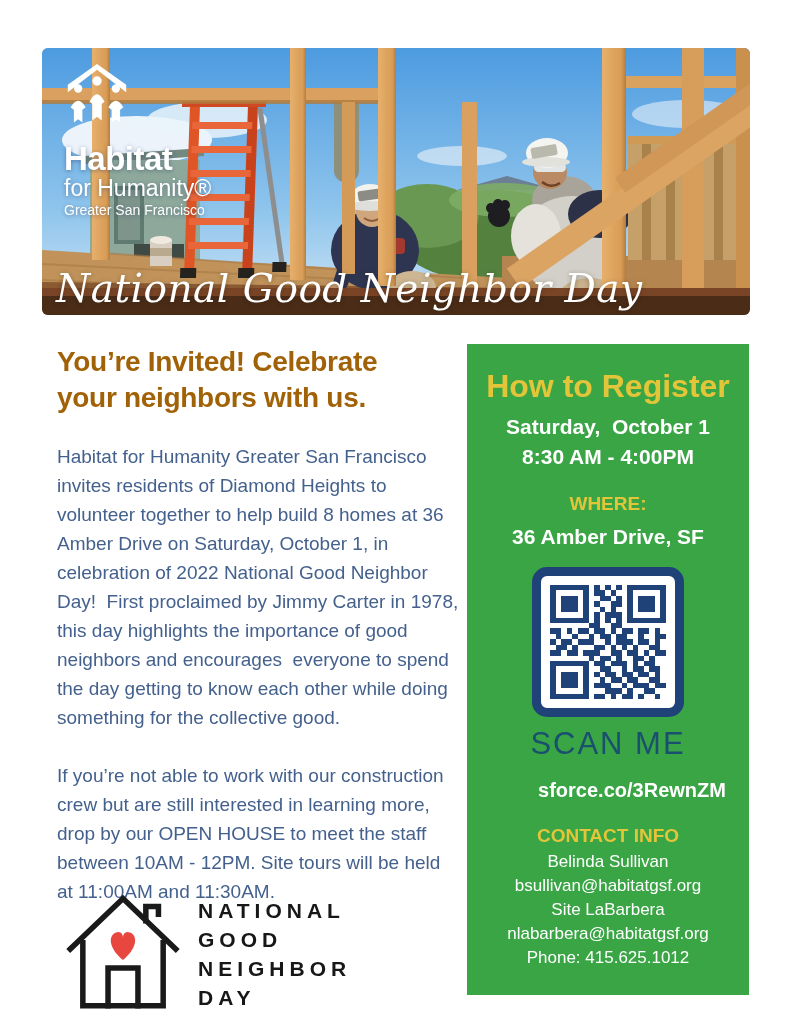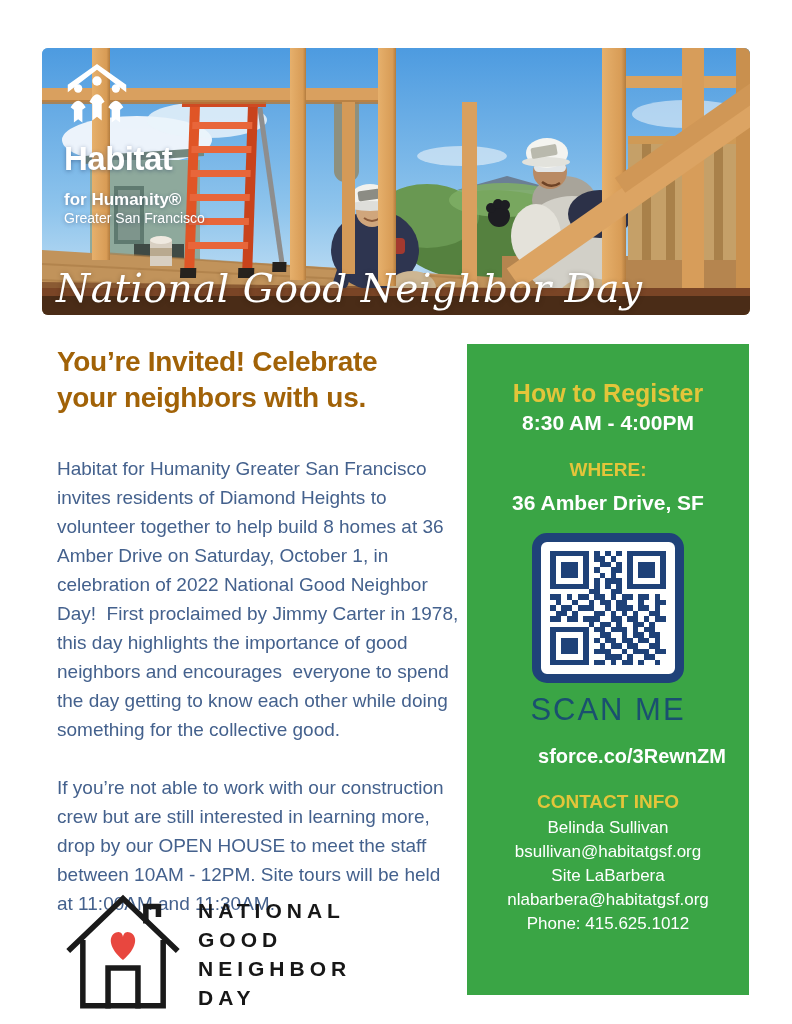--- a/index.html
+++ b/index.html
@@ -17,49 +17,49 @@
     border-radius:6px; overflow:hidden; background:#7ab0dd;
   }
   .banner svg.photo { display:block; width:708px; height:267px; }
   .habitat-logo {
     position:absolute; left:22px; top:16px; display:flex; align-items:flex-start;
     color:#fff; text-shadow:0 1px 4px rgba(30,50,90,.45);flex-direction:column;
   }
   .habitat-logo .mark { width:66px; height:66px; margin-right:10px; }
   .habitat-wordmark { line-height:1; padding-top:12px; }
   .habitat-wordmark .l1 { font-size:33px; font-weight:bold; letter-spacing:-0.5px; }
-  .habitat-wordmark .l2 { font-size:17px; font-weight:bold; margin-top:16px; }
+  .habitat-wordmark .l2 { font-size:23px; font-weight:normal; margin-top:2px; }
   .habitat-wordmark .l3 { font-size:14px; margin-top:3px; }
   .banner-title {
     position:absolute; left:14px; bottom:4px;
     font-family:"DejaVu Serif", serif; font-style:italic; font-weight:normal;
     font-size:39px; color:#fff; letter-spacing:0.5px; white-space:nowrap;
     text-shadow:0 1px 5px rgba(40,25,10,.35);
   }
 
   
   .left-col { position:absolute; left:57px; top:344px; width:402px; }
   .invite-heading { color:#a16207; font-size:28px; font-weight:bold; line-height:1.28; letter-spacing:-0.3px; }
   .invite-heading span { display:block; }
   .para { color:#44618d; font-size:19px; line-height:29px; white-space:pre-wrap; }
-  .para.p1 { margin-top:38px; }
+  .para.p1 { margin-top:26px; }
   .para.p2 { margin-top:29px; }
 
   
   .ngnd-logo { position:absolute; left:60px; top:886px; display:flex; align-items:flex-end; }
   .ngnd-logo svg { width:126px; height:126px; }
   .ngnd-text { margin-left:12px; color:#171717; font-weight:bold; font-size:21px; letter-spacing:5px; line-height:29px; }
   .ngnd-text span { display:block; }
 
   
   .green-panel {
     position:absolute; left:467px; top:344px; width:282px; height:651px;
     background:#3aa545; text-align:center; color:#fff;
   }
-  .panel-title { color:#e3c53a; font-size:25px; font-weight:bold; padding-top:35px; }
+  .panel-title { color:#e3c53a; font-size:32px; font-weight:bold; padding-top:24px; }
   .when-label, .where-label, .contact-label { color:#e3c53a; font-size:19px; font-weight:bold; }
   .when-label { margin-top:35px; }
   .when-date, .when-time, .where-value { color:#fff; font-size:21px; font-weight:bold; line-height:30px; white-space:pre-wrap; }
   .when-date { margin-top:7px; }
   .where-label { margin-top:21px; }
   .where-value { margin-top:7px; }
   .qr-wrap {
     width:152px; height:150px; margin:15px auto 0; background:#ffffff;
     border:9px solid #1f4279; border-radius:15px; padding:9px;
   }
@@ -243,20 +243,21 @@
       <span>NATIONAL</span>
       <span>GOOD</span>
       <span>NEIGHBOR</span>
       <span>DAY</span>
     </div>
   </div>
 
   <div class="green-panel">
     <div class="panel-title">How to Register</div>
 
+    <div class="when-date">Saturday,  October 1</div>
     <div class="when-time">8:30 AM - 4:00PM</div>
 
     <div class="where-label">WHERE:</div>
     <div class="where-value">36 Amber Drive, SF</div>
 
     <div class="qr-wrap">
       <div class="qr-grid">
           <div class="m"></div>
           <div class="m"></div>
           <div class="m"></div>

